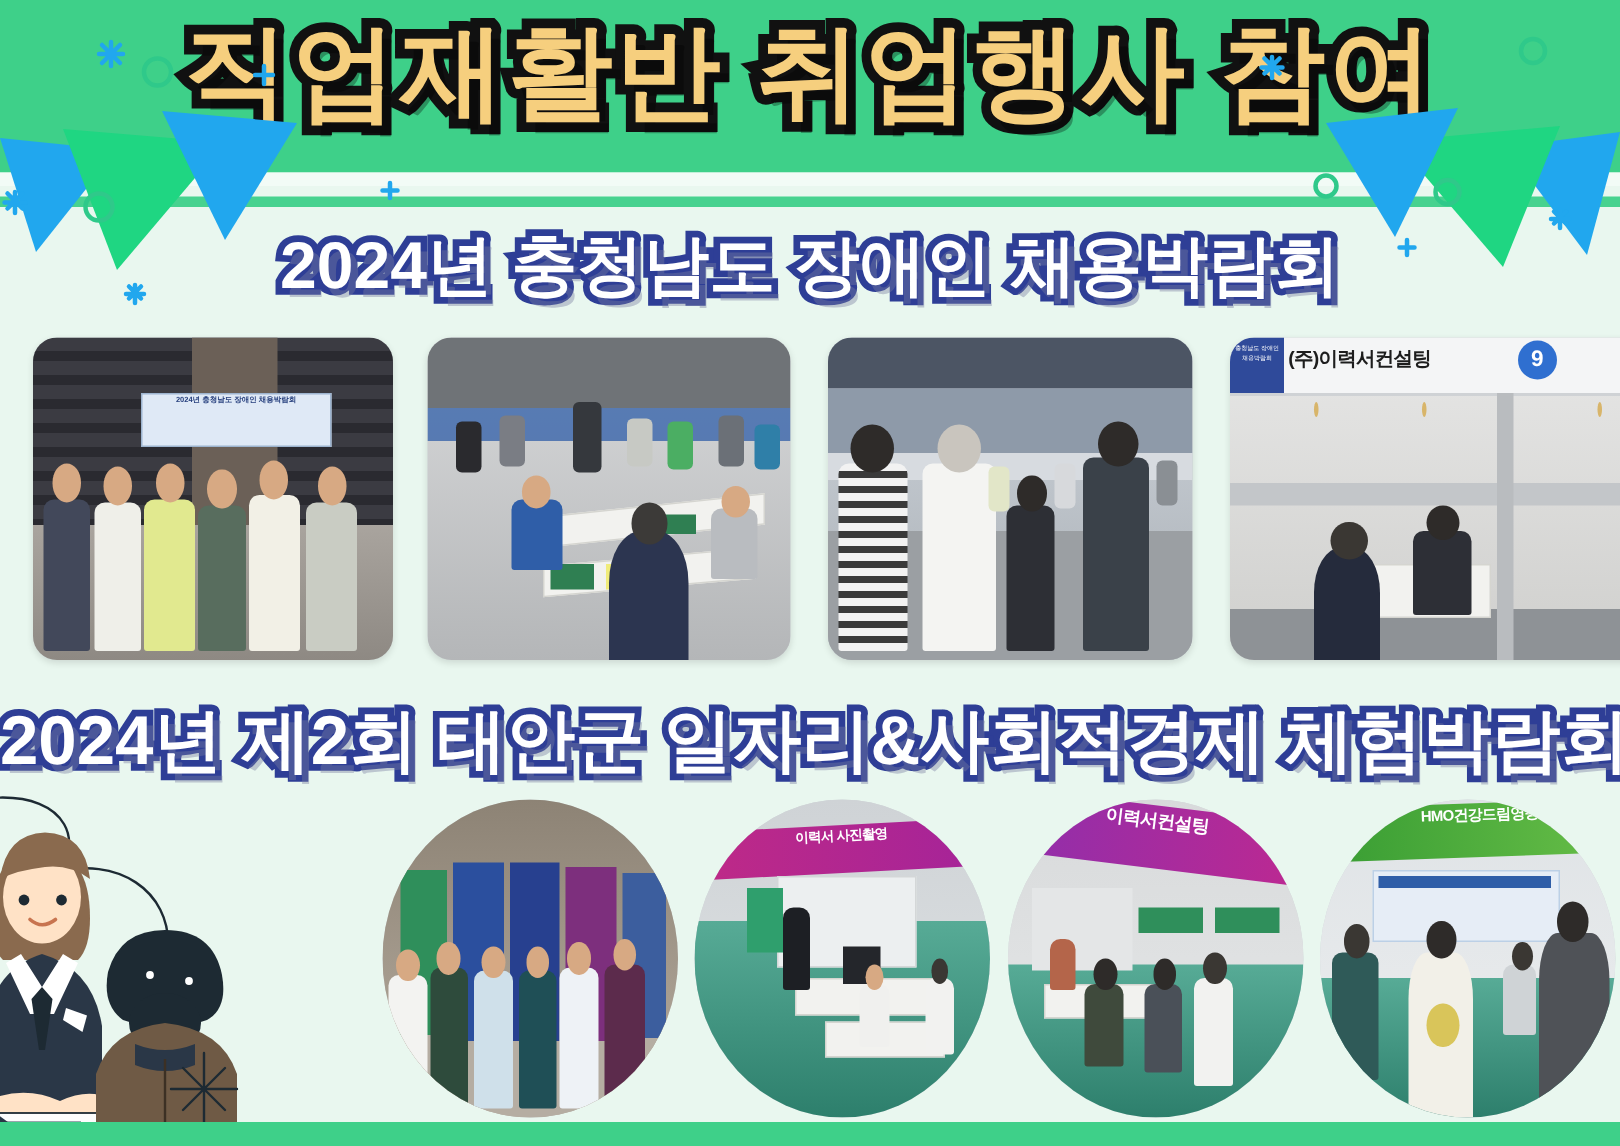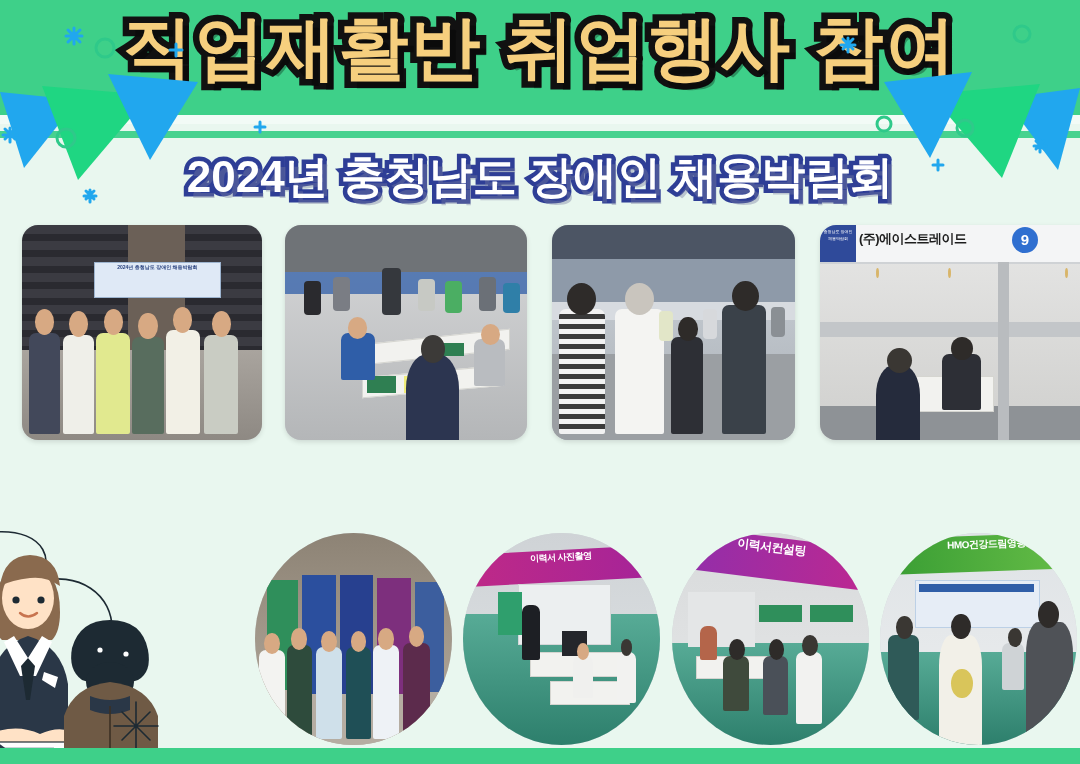--- a/index.html
+++ b/index.html
@@ -197,37 +197,38 @@
         <div class="crowddot" style="left:90%;top:38%;width:6%;height:14%;background:#8a8f94"></div>
       </div>
     </div>
 
     <div class="ph" style="left:820px;width:278px;">
       <div class="inner">
         <div class="boothwall" style="height:100%"></div>
         <div style="position:absolute;left:0;right:0;top:0;height:17%;background:#f4f5f6;border-bottom:2px solid #cfd2d5"></div>
         <div style="position:absolute;left:0;top:0;width:13%;height:17%;background:#2f4a9a;"></div>
         <div style="position:absolute;left:1%;top:2%;width:11%;font-size:4px;color:#fff;text-align:center;line-height:1.6"><span>충청남도 장애인 채용박람회</span></div>
-        <div style="position:absolute;left:14%;top:2.5%;width:52%;font-size:13px;font-weight:bold;color:#1d1d1d;letter-spacing:-.5px"><span>(주)에이스트레이드</span></div>
+        <div style="position:absolute;left:14%;top:2.5%;width:52%;font-size:13px;font-weight:bold;color:#1d1d1d;letter-spacing:-.5px"><span>(주)이력서컨설팅</span></div>
         <div style="position:absolute;left:69%;top:1%;width:26px;height:26px;border-radius:50%;background:#2f6fd0;color:#fff;font-size:15px;font-weight:bold;text-align:center;line-height:26px"><span>9</span></div>
         <div style="position:absolute;left:0;right:0;top:45%;height:7%;background:#c3c6c9"></div>
         <div style="position:absolute;left:0;right:0;bottom:0;height:16%;background:#8e9296"></div>
         <div style="position:absolute;left:64%;top:17%;width:4%;height:83%;background:#b9bcbf"></div>
         <div style="position:absolute;left:20%;top:20%;width:3px;height:10px;background:#d8b56a;border-radius:50%"></div>
         <div style="position:absolute;left:46%;top:20%;width:3px;height:10px;background:#d8b56a;border-radius:50%"></div>
         <div style="position:absolute;left:88%;top:20%;width:3px;height:10px;background:#d8b56a;border-radius:50%"></div>
         <div class="tbl" style="left:28%;top:70%;width:34%;height:16%"></div>
         <div class="person" style="left:20%;bottom:0;width:16%;height:35%;background:#252b3c;border-radius:40% 40% 0 0"></div>
         <div class="head" style="left:24%;bottom:31%;width:9%;height:12%;background:#3a3733"></div>
         <div class="person" style="left:44%;bottom:14%;width:14%;height:26%;background:#2d2f36"></div>
         <div class="head" style="left:47%;bottom:37%;width:8%;height:11%;background:#2e2b29"></div>
       </div>
     </div>
   </div>
 
+  <div id="sec2" class="sec-title nowrap">2024년 제2회 태안군 일자리&amp;사회적경제 체험박람회</div>
 
   <div class="row-bot">
 
     <div class="oval" style="left:255px;">
       <div class="inner">
         <div style="position:absolute;inset:0;background:linear-gradient(180deg,#8d8375,#b7ada0)"></div>
         <div style="position:absolute;left:0;right:0;bottom:0;height:30%;background:#b5ada2"></div>
         <div style="position:absolute;left:6%;top:22%;width:16%;height:52%;background:#2f8f5b"></div>
         <div style="position:absolute;left:24%;top:20%;width:17%;height:56%;background:#2b4f9e"></div>
         <div style="position:absolute;left:43%;top:20%;width:17%;height:56%;background:#27408f"></div>

